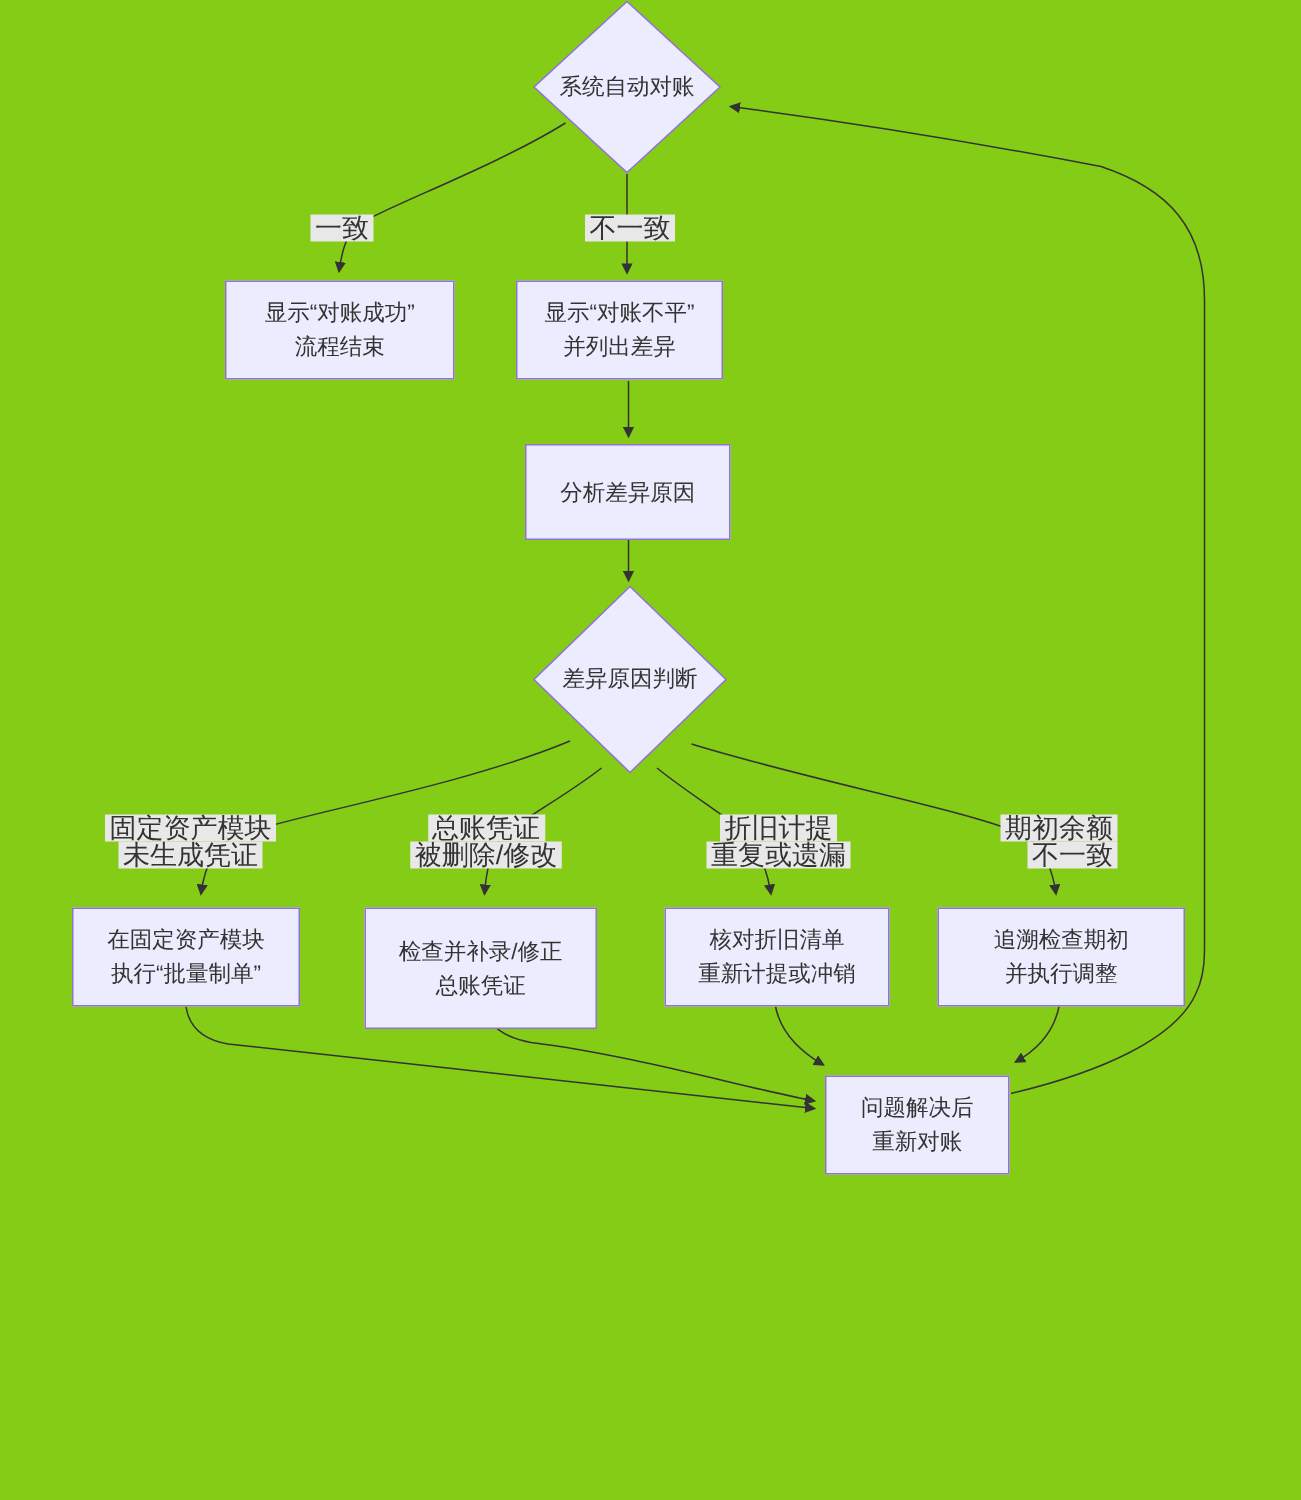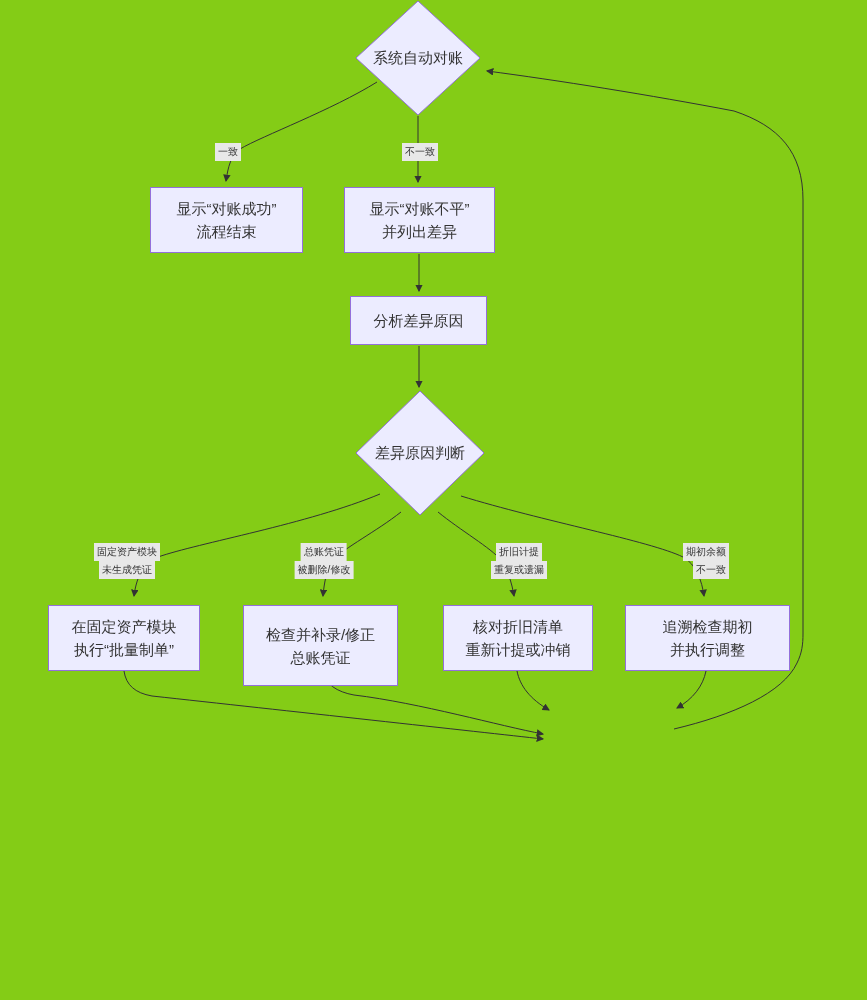--- a/index.html
+++ b/index.html
@@ -40,21 +40,21 @@
     position: absolute;
     transform: translate(-50%, -50%);
     color: var(--text-color);
     font-size: 15px;
     white-space: nowrap;
   }
   .edge-label {
     position: absolute;
     transform: translateX(-50%);
     text-align: center;
-    font-size: 10px;
+    font-size: 18px;
     line-height: 18px;
     color: var(--text-color);
     white-space: nowrap;
   }
   .edge-label .line span {
     display: inline-block;
     background: var(--label-bg);
     padding: 0 3px;
   }
 </style>
@@ -124,26 +124,26 @@
   <div class="edge-label" style="left:706px; top:543px;text-align:right;">
     <div class="line"><span>期初余额</span></div>
     <div class="line"><span>不一致</span></div>
   </div>
 
   <div class="node" style="left:150px; top:187px; width:153px; height:66px;">
     <div>显示“对账成功”</div>
     <div>流程结束</div>
   </div>
 
-  <div class="node" style="left:344px; top:187px; width:151px; height:66px;">
+  <div class="node" style="left:344px; top:187px; width:138px; height:66px;">
     <div>显示“对账不平”</div>
     <div>并列出差异</div>
   </div>
 
-  <div class="node" style="left:350px; top:296px; width:137px; height:49px;">
+  <div class="node" style="left:350px; top:296px; width:137px; height:64px;">
     <div>分析差异原因</div>
   </div>
 
   <div class="node" style="left:48px; top:605px; width:152px; height:66px;">
     <div>在固定资产模块</div>
     <div>执行“批量制单”</div>
   </div>
 
   <div class="node" style="left:243px; top:605px; width:155px; height:81px;">
     <div>检查并补录/修正</div>
@@ -153,14 +153,18 @@
   <div class="node" style="left:443px; top:605px; width:150px; height:66px;">
     <div>核对折旧清单</div>
     <div>重新计提或冲销</div>
   </div>
 
   <div class="node" style="left:625px; top:605px; width:165px; height:66px;">
     <div>追溯检查期初</div>
     <div>并执行调整</div>
   </div>
 
+  <div class="node" style="left:550px; top:717px; width:123px; height:66px;">
+    <div>问题解决后</div>
+    <div>重新对账</div>
+  </div>
 
 </div>
 
 </body></html>

